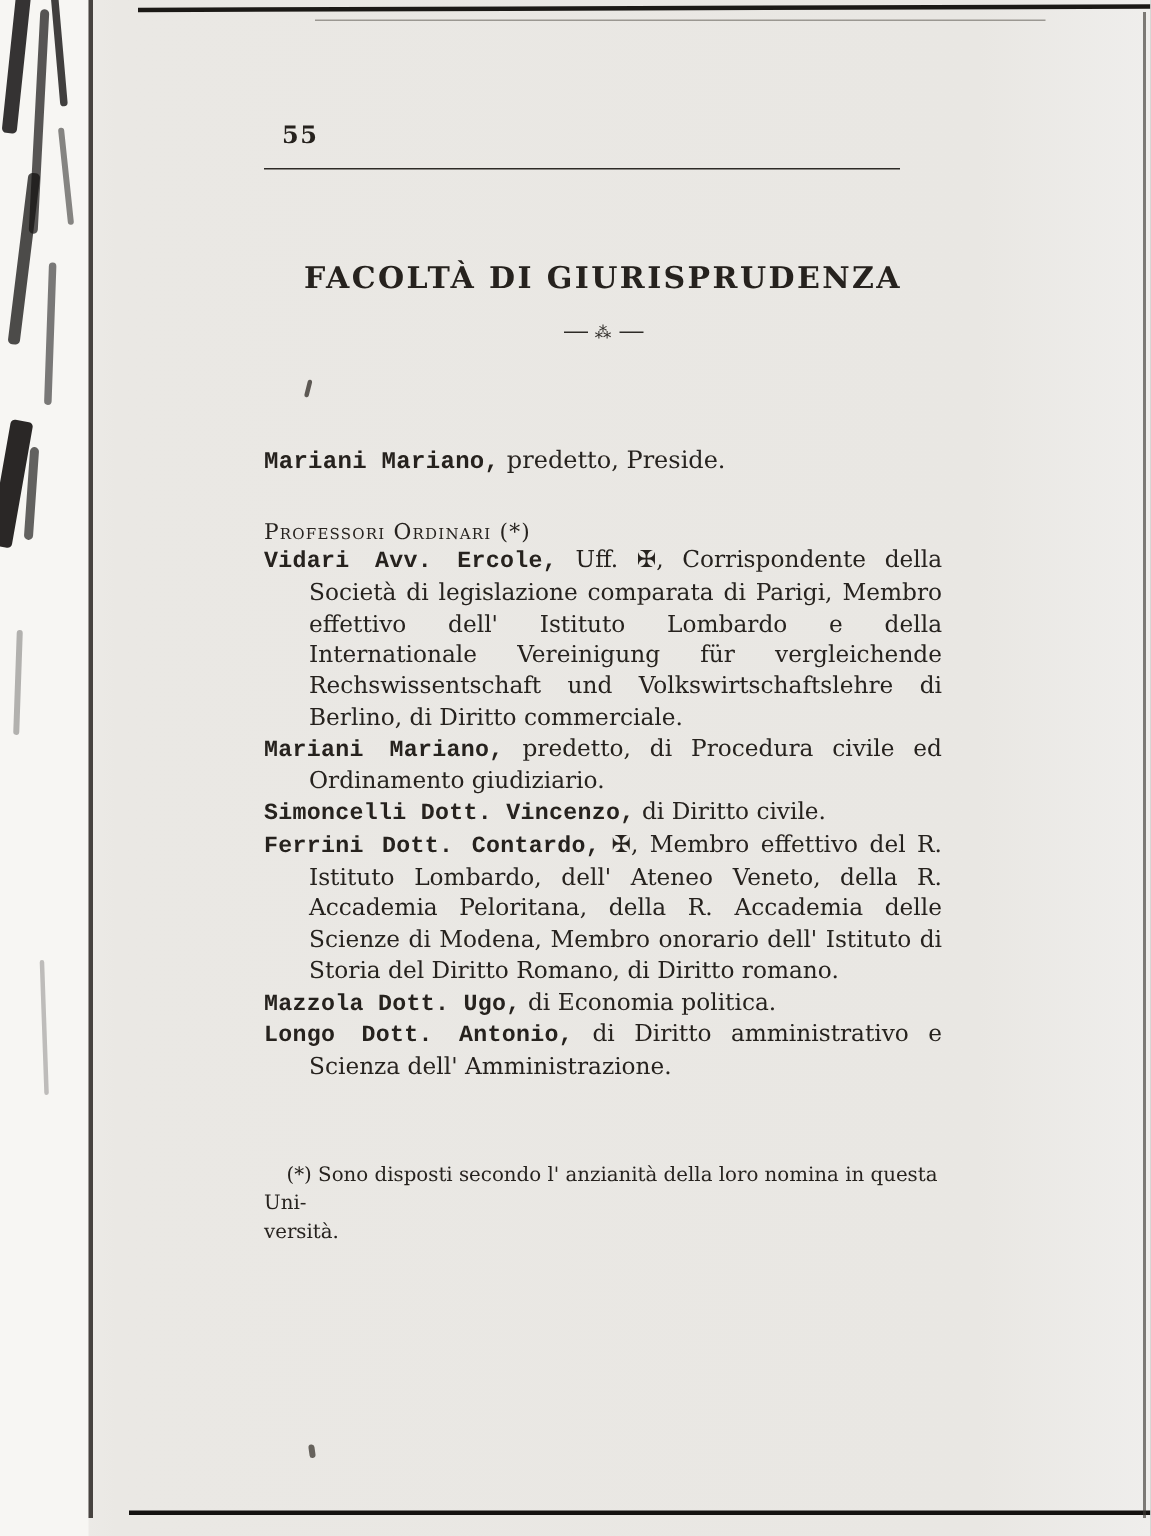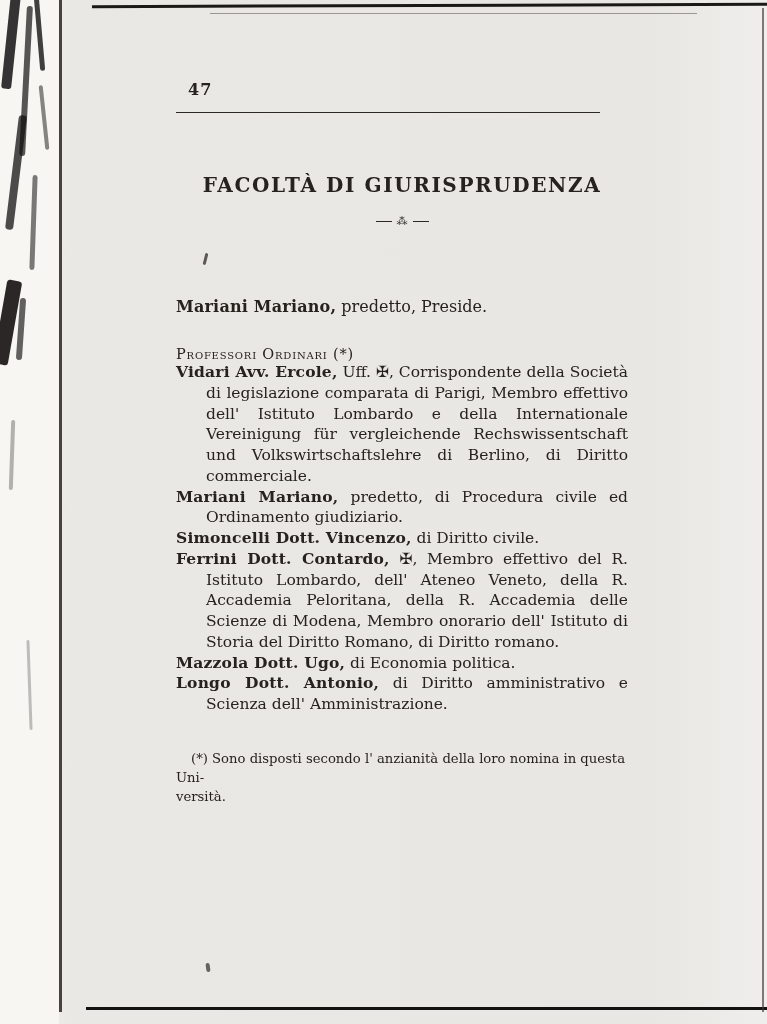--- a/index.html
+++ b/index.html
@@ -52,24 +52,24 @@
   .section-heading {
     margin-top:30px; text-align:left;
     font-size:14.5px; font-variant:small-caps; letter-spacing:.8px;
   }
   .prof-list { }
   .entry {
     font-size:15.5px; line-height:1.34;
     text-align:justify;
     padding-left:30px; text-indent:-30px;
   }
-  .b { font-weight:700; letter-spacing:.2px; }
+  .b { font-weight:700; letter-spacing:.2px;font-family:Liberation Mono, monospace; }
   .i { }
 
-  .footnote { margin-top:34px; font-size:13.2px; line-height:1.45; }
+  .footnote { margin-top:52px; font-size:13.2px; line-height:1.45; }
   .fn-line.first { text-indent:15px; }
 </style>
 </head>
 <body>
 
 <div class="scan">
 
   <div class="binding-area">
     <div class="streak s1"></div>
     <div class="streak s2"></div>
@@ -85,21 +85,21 @@
   <div class="gutter-line"></div>
   <div class="edge-top"></div>
   <div class="edge-top2"></div>
   <div class="edge-bottom"></div>
   <div class="edge-right"></div>
   <div class="artifact a1"></div>
   <div class="artifact a2"></div>
 
   <div class="content">
 
-    <div class="page-num">47</div>
+    <div class="page-num">55</div>
     <div class="head-rule"></div>
 
     <h1 class="doc-title">FACOLTÀ DI GIURISPRUDENZA</h1>
 
     <div class="divider">
       <span class="line"></span>
       <span class="glyph">⁂</span>
       <span class="line"></span>
     </div>
 

